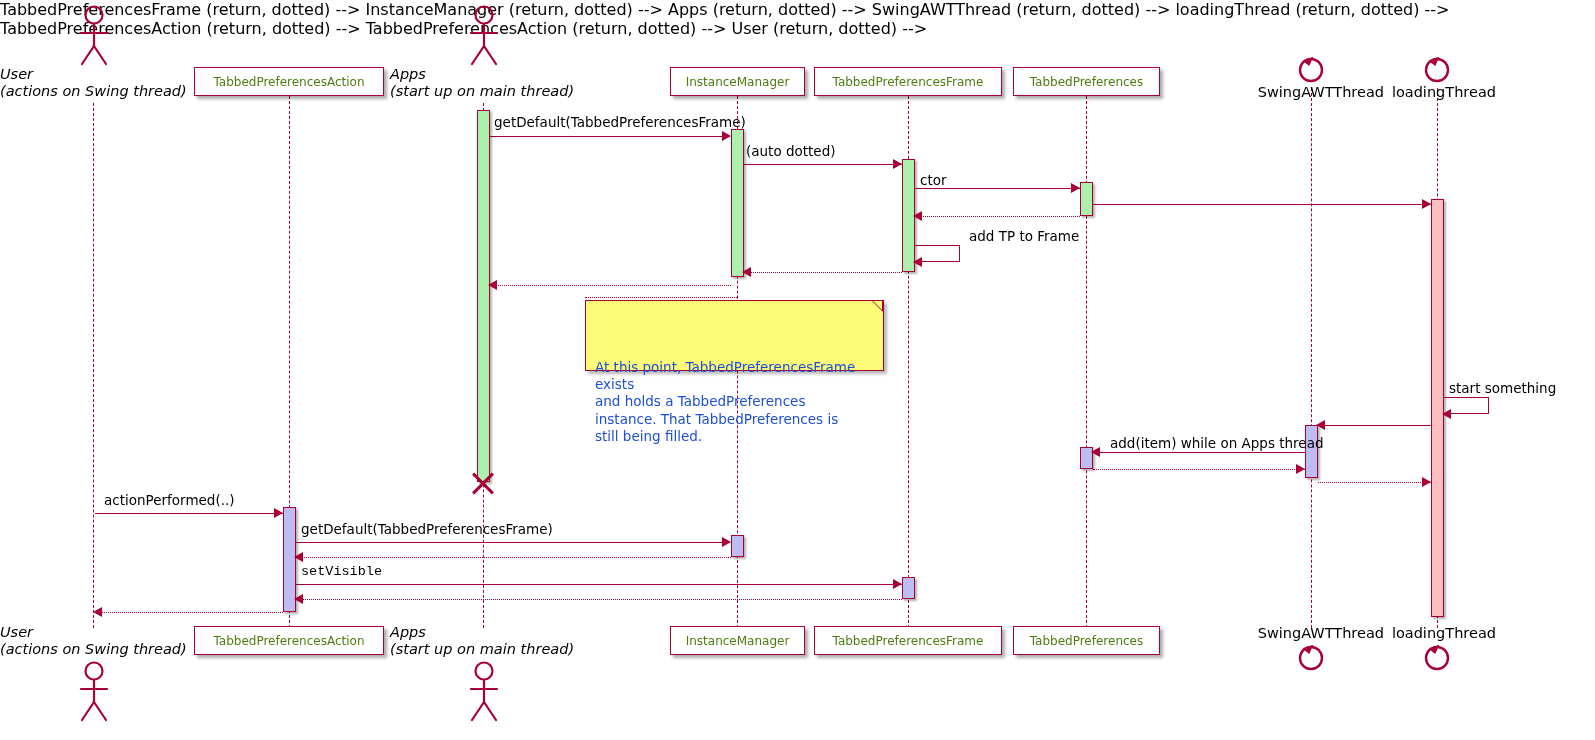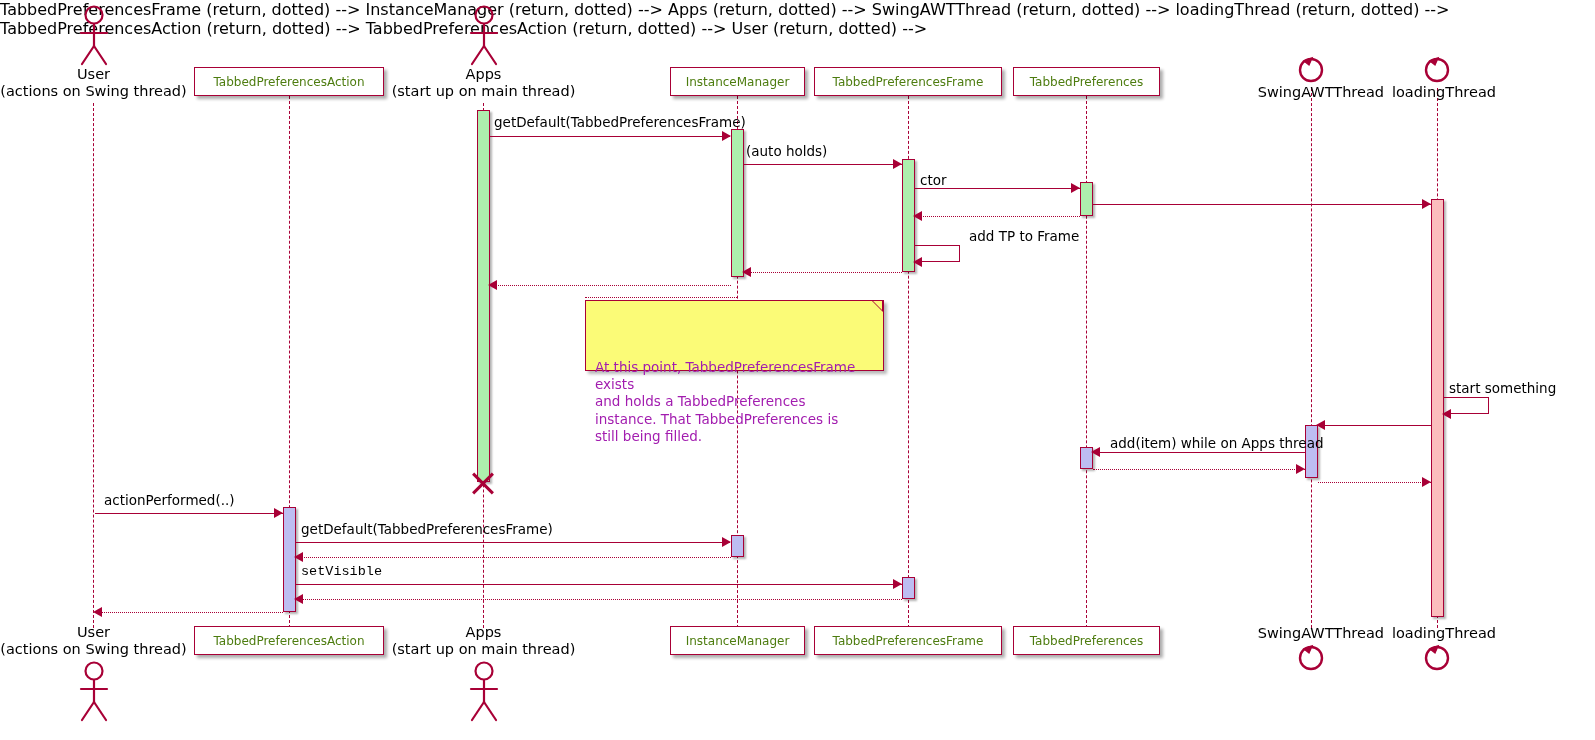--- a/index.html
+++ b/index.html
@@ -35,22 +35,22 @@
     line-height: 1;
     display: flex;
     align-items: center;
     justify-content: center;
     white-space: nowrap;
     box-shadow: 3px 3px 3px rgba(0,0,0,0.32);
   }
   
   .actor-wrap {
     position: absolute;
-    text-align: center;
     white-space: nowrap;
+    font-style: italic;
   }
   .actor-label {
     font-size: 14.5px;
     color: #000000;
     line-height: 1.18;
   }
   .actor-svg { display: block; margin: 0 auto; }
   
   .ctrl-wrap {
     position: absolute;
@@ -110,21 +110,21 @@
     border-left: none;
     background: transparent;
   }
   
   .note {
     position: absolute;
     box-sizing: border-box;
     background: #FBFB77;
     border: 1.3px solid #A80036;
     font-size: 13.5px;
-    color: #a21caf;
+    color: #1d4ed8;
     line-height: 1.28;
     padding: 6px 8px 6px 9px;
     box-shadow: 3px 3px 3px rgba(0,0,0,0.28);
     white-space: pre-line;
   }
   .note-fold {
     position: absolute;
     width: 0; height: 0;
     border-left: 11px solid transparent;
     border-top: 11px solid #A80036;
@@ -324,21 +324,21 @@
   <div class="act blue" style="left:902px; top:577px; width:13px; height:22px;"></div>
 
   
 
   
   <div class="msglabel" style="left:494px; top:116px;">getDefault(TabbedPreferencesFrame)</div>
   <div class="arrow" style="left:490px; top:136px; width:240px;"></div>
   <div class="head right" style="left:722px; top:131px;"></div>
 
   
-  <div class="msglabel" style="left:746px; top:145px;">(auto holds)</div>
+  <div class="msglabel" style="left:746px; top:145px;">(auto dotted)</div>
   <div class="arrow" style="left:744px; top:164px; width:158px;"></div>
   <div class="head right" style="left:893px; top:159px;"></div>
 
   
   <div class="msglabel" style="left:920px; top:174px;">ctor</div>
   <div class="arrow" style="left:915px; top:188px; width:165px;"></div>
   <div class="head right" style="left:1071px; top:183px;"></div>
 
   
   <div class="arrow" style="left:1093px; top:204px; width:338px;"></div>

